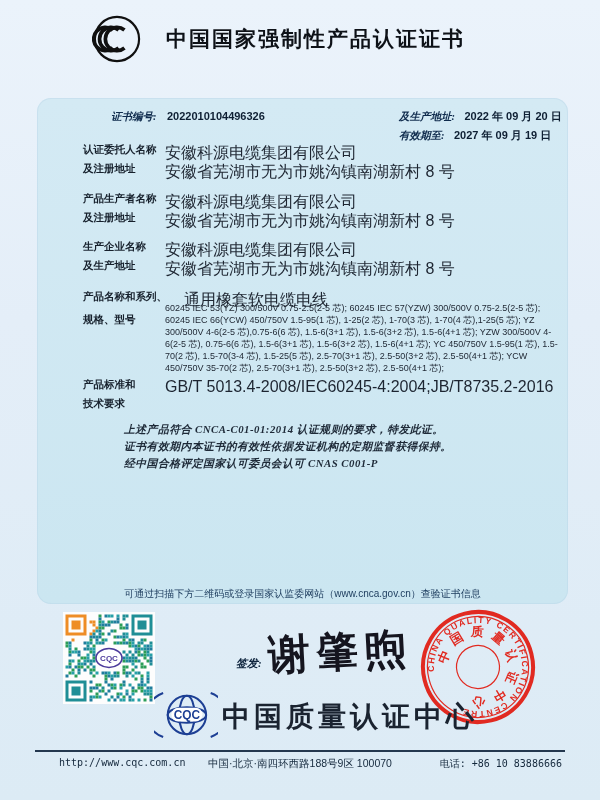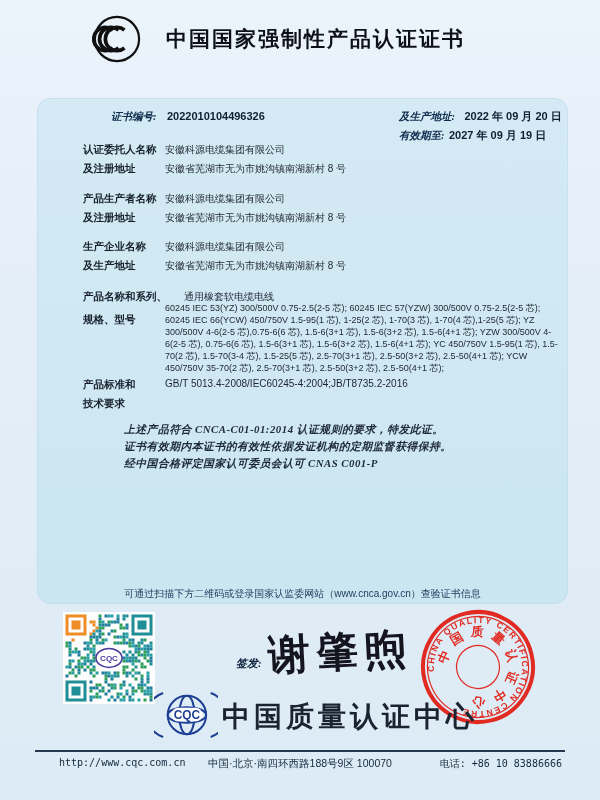--- a/index.html
+++ b/index.html
@@ -9,21 +9,21 @@
   
   .header{position:absolute;top:14px;left:0;width:557px;display:flex;align-items:center;justify-content:center;gap:24px;}
   .title{font-size:21px;font-weight:bold;color:#0d1117;letter-spacing:2px;}
   
   .panel{position:absolute;left:37px;top:98px;width:531px;height:506px;border-radius:14px;
          background:linear-gradient(180deg,#d4eaf4 0%,#cbe6f1 100%);box-shadow:0 0 0 1px rgba(180,210,228,.35) inset;}
   .abs{position:absolute;}
   .klabel{font-family:"Liberation Serif",serif;font-style:italic;font-weight:bold;color:#0f2b4d;font-size:10.5px;}
   .kvalue{font-weight:bold;color:#0e1f33;font-size:11px;}
   .flabel{font-weight:bold;color:#16202c;font-size:10.5px;white-space:nowrap;}
-  .fvalue{color:#1d2531;font-size:10px;white-space:nowrap;}
+  .fvalue{color:#1d2531;font-size:16px;white-space:nowrap;}
   .specs{color:#1d2531;font-size:9px;line-height:11.9px;width:398px;max-height:74px;overflow:hidden;}
   .notes div{font-family:"Liberation Serif",serif;font-style:italic;font-weight:bold;
              color:#1e2a38;font-size:10.8px;line-height:17px;letter-spacing:.5px;margin-left:41px;}
   .verify{position:absolute;left:0;bottom:3px;width:100%;text-align:center;font-size:10px;color:#1b3a5c;}
   
   .qr-wrap{position:absolute;left:63px;top:612px;width:92px;height:92px;background:#fdfdfd;}
   .sign-label{position:absolute;left:236px;top:656px;font-family:"Liberation Serif",serif;
               font-style:italic;font-weight:bold;font-size:11px;color:#10263f;}
   .sign-name{position:absolute;left:268px;top:624px;font-family:"DejaVu Serif",serif;
              font-size:42px;font-weight:600;color:#15151f;letter-spacing:6px;transform:rotate(-3deg);}
@@ -58,21 +58,21 @@
       <span class="klabel">证书编号:</span>
       <span class="kvalue" style="margin-left:6px;">2022010104496326</span>
     </div>
     <div class="abs" style="left:362px;top:8px;line-height:17px;">
       <div>
         <span class="klabel">及生产地址:</span>
         <span class="kvalue" style="margin-left:5px;">2022 年 09 月 20 日</span>
       </div>
       <div>
         <span class="klabel">有效期至:</span>
-        <span class="kvalue" style="">2027 年 09 月 19 日</span>
+        <span class="kvalue" style="margin-left:5px;">2027 年 09 月 19 日</span>
       </div>
     </div>
 
     <div class="abs flabel" style="left:46px;top:45px;">认证委托人名称</div>
     <div class="abs fvalue" style="left:128px;top:45px;">安徽科源电缆集团有限公司</div>
     <div class="abs flabel" style="left:46px;top:64px;">及注册地址</div>
     <div class="abs fvalue" style="left:128px;top:64px;">安徽省芜湖市无为市姚沟镇南湖新村 8 号</div>
 
     <div class="abs flabel" style="left:46px;top:94px;">产品生产者名称</div>
     <div class="abs fvalue" style="left:128px;top:94px;">安徽科源电缆集团有限公司</div>

